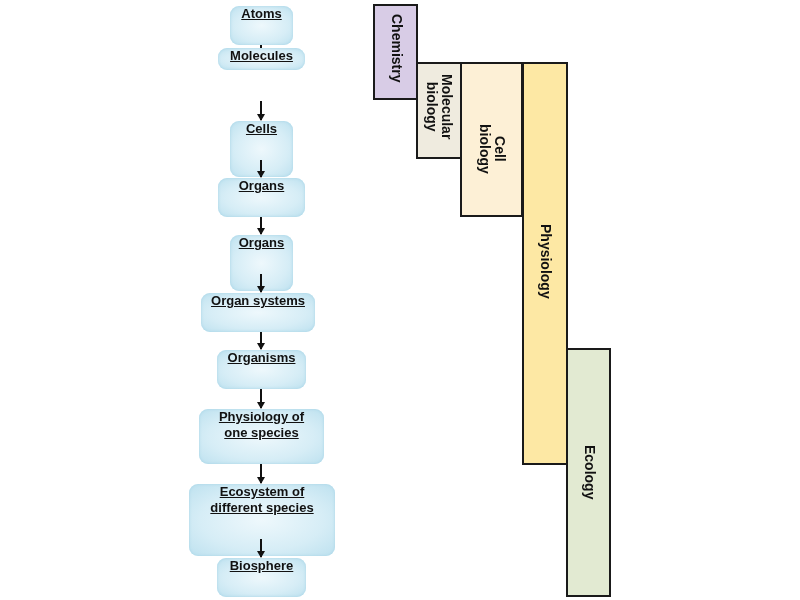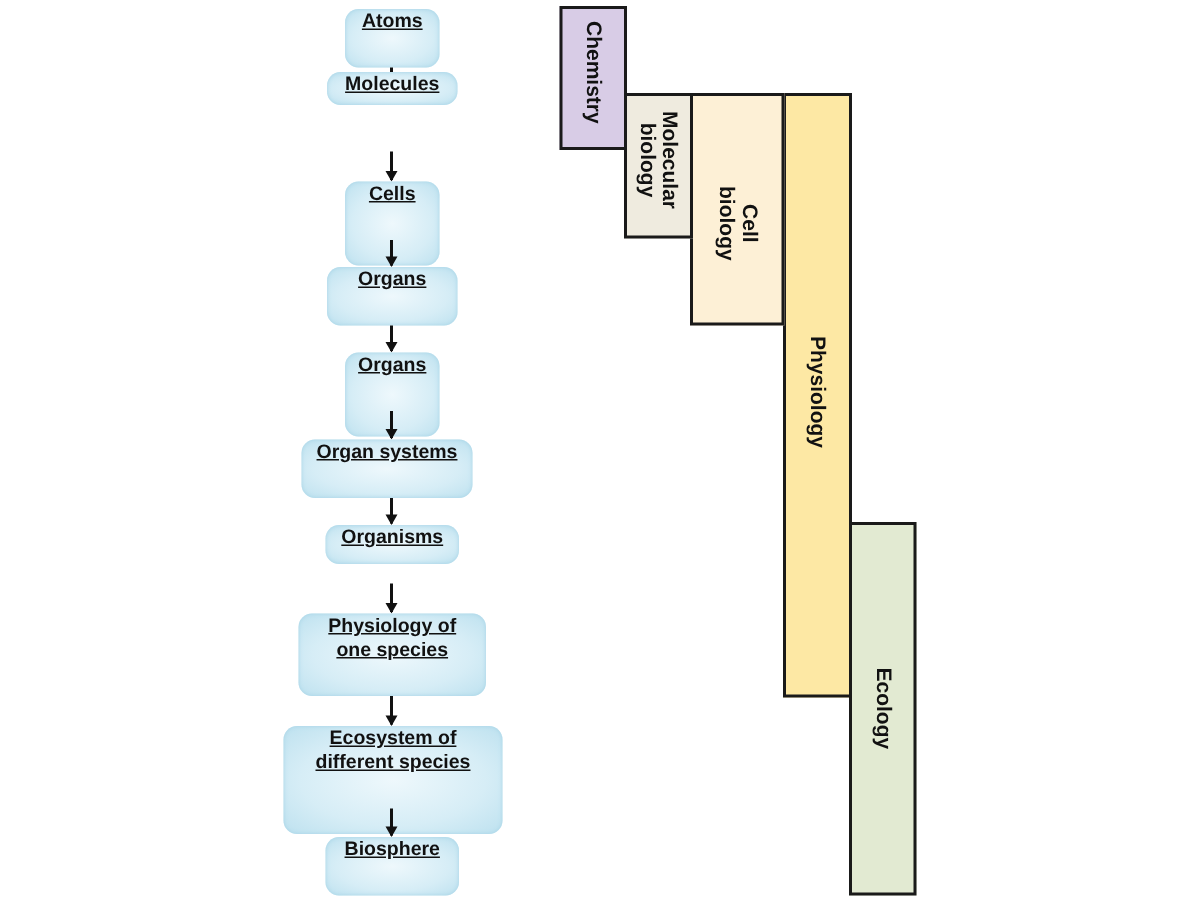--- a/index.html
+++ b/index.html
@@ -48,21 +48,21 @@
 
 <div class="level" style="left:218px;top:178px;width:87px;height:39px;"><span>Organs</span></div>
 <div class="arrow" style="top:217px;height:17px;"></div>
 
 <div class="level" style="left:230px;top:235px;width:63px;height:56px;"><span>Organs</span></div>
 <div class="arrow" style="top:274px;height:18px;"></div>
 
 <div class="level" style="left:201px;top:293px;width:114px;height:39px;"><span>Organ systems</span></div>
 <div class="arrow" style="top:332px;height:17px;"></div>
 
-<div class="level" style="left:217px;top:350px;width:89px;height:26px;"><span>Organisms</span></div>
+<div class="level" style="left:217px;top:350px;width:89px;height:39px;"><span>Organisms</span></div>
 <div class="arrow" style="top:389px;height:19px;"></div>
 
 <div class="level" style="left:199px;top:409px;width:125px;height:55px;"><span>Physiology of
 one species</span></div>
 <div class="arrow" style="top:464px;height:19px;"></div>
 
 <div class="level" style="left:189px;top:484px;width:146px;height:72px;"><span>Ecosystem of
 different species</span></div>
 <div class="arrow" style="top:539px;height:18px;"></div>
 

